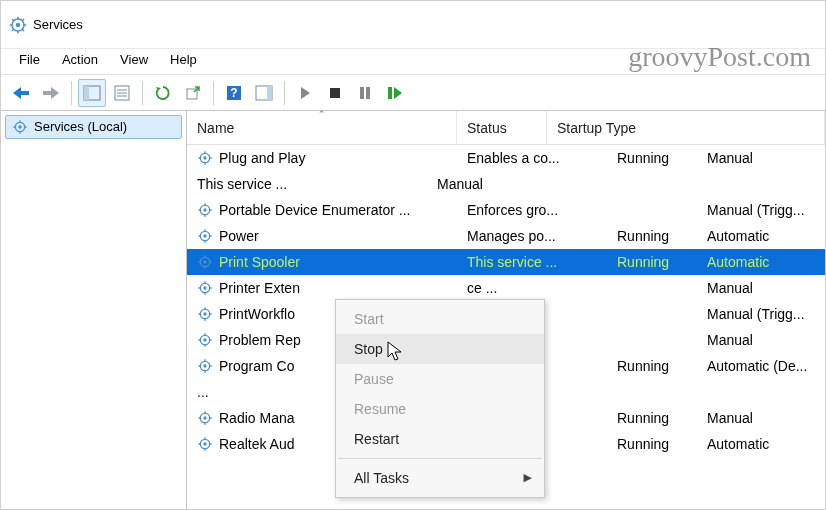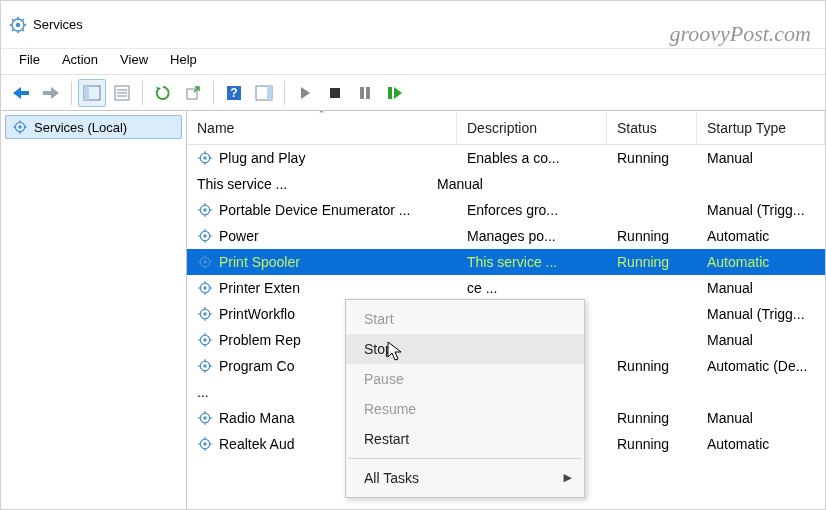--- a/index.html
+++ b/index.html
@@ -55,21 +55,21 @@
   .splitter {
     display: flex;
     height: calc(100% - 36px - 26px - 36px);
   }
   .left-pane {
     width: 186px; min-width: 186px;
     border-right: 1px solid #c5c5c5;
     padding: 4px;
   }
   .tree-item {
-    display: flex; align-items: center;
+    display: flex; align-items: flex-start;
     gap: 6px;
     padding: 3px 6px;
     border: 1px solid #8fbde3;
     background: #d9ecfb;
     border-radius: 2px;
     font-size: 13px;
   }
   .right-pane { flex: 1; overflow: hidden; display: flex; flex-direction: column; }
   .grid-header {
     display: flex;
@@ -108,44 +108,43 @@
     display: flex; align-items: center;
   }
   .col-name { width: 270px; }
   .col-desc { width: 150px; }
   .col-status { width: 90px; }
   .col-startup { flex: 1; }
   .svc-icon { margin-right: 6px; flex-shrink: 0; }
   
   .context-menu {
     position: absolute;
-    left: 344px; top: 298px;
-    width: 240px;
+    left: 334px; top: 298px;
+    width: 210px;
     background: #f7f7f7;
     border: 1px solid #c8c8c8;
     box-shadow: 2px 2px 6px rgba(0,0,0,.2);
     padding: 4px 0;
     font-size: 14px;
     z-index: 10;
   }
   .cm-item {
     padding: 7px 18px;
     color: #222;
     position: relative;
   }
   .cm-item.disabled { color: #9a9a9a; }
   .cm-item.hover { background: #e8e8e8; }
   .cm-sep { height: 1px; background: #d6d6d6; margin: 4px 2px; }
   .cm-arrow { position: absolute; right: 12px; top: 8px; font-size: 11px; color: #444; }
   
   .watermark {
-    position: absolute; top: 20px; right: 14px;
+    position: absolute; top: 40px; right: 14px;
     font-family: Georgia, 'Times New Roman', serif;
-    font-style: italic;
-    font-size: 22px; color: rgba(60,60,60,.55);
+    font-size: 28px; color: rgba(60,60,60,.55);
     pointer-events: none;
   }
   
   .cursor {
     position: absolute;
     left: 386px; top: 340px;
     z-index: 20;
     pointer-events: none;
   }
   
@@ -276,21 +275,20 @@
       <span>Services (Local)</span>
     </div>
   </div>
 
   <div class="right-pane">
     <div class="grid-header">
       <div class="col col-name">
         <span class="sort-caret">⌃</span>
         <span>Name</span>
       </div>
-      <div class="col col-desc">Description</div>
       <div class="col col-status">Status</div>
       <div class="col col-startup">Startup Type</div>
     </div>
     <div class="grid-body" id="grid-body">
         <div class="row">
           <div class="cell col-name">
             <span class="svc-icon">
               <svg class="gear-svg" width="16" height="16" viewBox="0 0 24 24">
                 <circle cx="12" cy="12" r="7" fill="none" stroke="#4a8fce" stroke-width="2"></circle>
                 <circle cx="12" cy="12" r="2.5" fill="#4a8fce"></circle>

